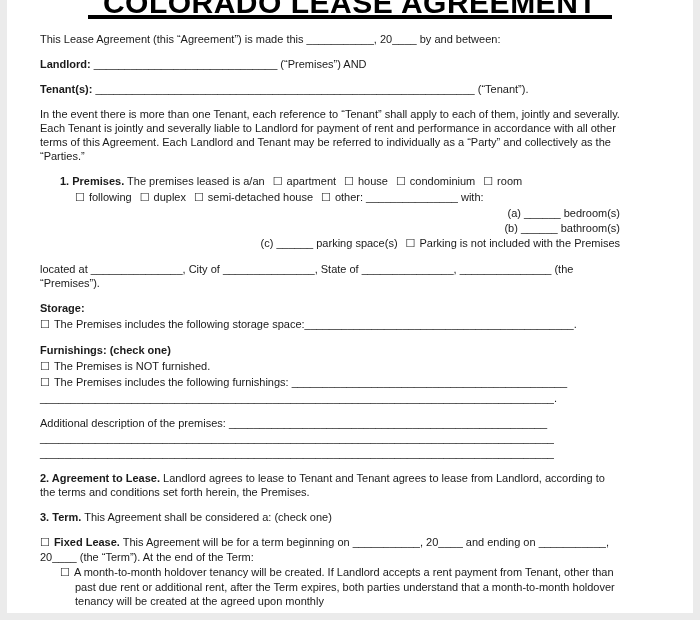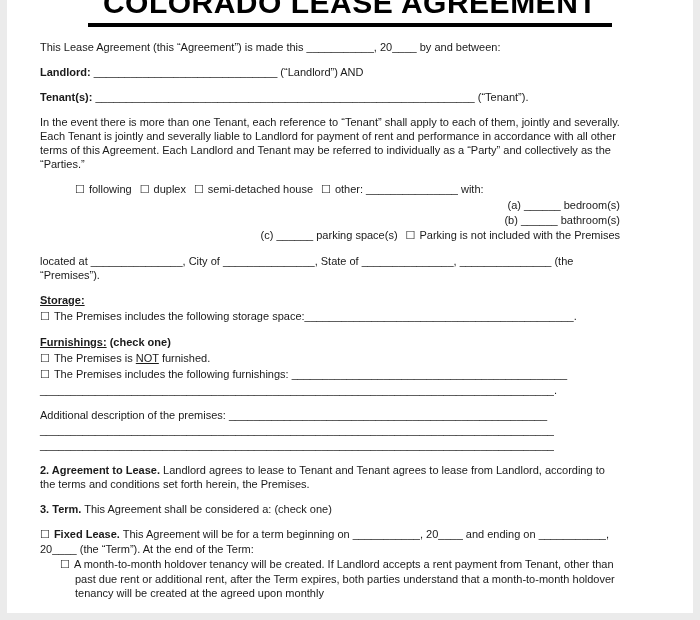--- a/index.html
+++ b/index.html
@@ -12,21 +12,21 @@
   .sheet {
     width: 700px;
     height: 620px;
     background: #fff;
     border-left: 7px solid #ebebeb;
     border-right: 7px solid #ebebeb;
     border-bottom: 7px solid #ebebeb;
     overflow: hidden;
   }
   
-  .title-clip { height: 22px; overflow: hidden; }
+  .title-clip { height: 14px; overflow: hidden; }
   .title {
     font-size: 30px;
     line-height: 30px;
     font-weight: 700;
     letter-spacing: 0.5px;
     text-align: center;
     white-space: nowrap;
     margin-top: -12px;
     color: #000;
   }
@@ -39,21 +39,21 @@
   .content {
     padding: 13px 73px 0 33px;
     font-size: 11px;
     line-height: 14px;
   }
   p { margin: 0 0 11px 0; }
   .tight  { margin-bottom: 2px; }
   .vtight { margin-bottom: 1px; }
   .nomb   { margin-bottom: 6px; }
   .b { font-weight: 700; }
-  .u { text-decoration: underline; }
+  .u { }
   .cb {
     font-family: "DejaVu Sans", "Liberation Sans", sans-serif;
     font-size: 11px;
   }
   .gapL { margin-left: 8px; }
   .gapR { margin-right: 4px; }
   .ind1 { padding-left: 20px; }
   .ind2 { padding-left: 35px; }
   .ind3 { padding-left: 40px; text-align: right; }
   .hold {
@@ -69,26 +69,27 @@
 
   <div class="title-clip">
     <div class="title">COLORADO LEASE AGREEMENT</div>
   </div>
   <div class="title-rule"></div>
 
   <div class="content">
 
     <p>This Lease Agreement (this “Agreement”) is made this ___________, 20____ by and between:</p>
 
-    <p><span class="b">Landlord:</span><span> ______________________________ (“Landlord”) AND</span></p>
+    <p><span class="b">Landlord:</span><span> ______________________________ (“Premises”) AND</span></p>
 
     <p><span class="b">Tenant(s):</span><span> ______________________________________________________________ (“Tenant”).</span></p>
 
     <p>In the event there is more than one Tenant, each reference to “Tenant” shall apply to each of them, jointly and severally. Each Tenant is jointly and severally liable to Landlord for payment of rent and performance in accordance with all other terms of this Agreement. Each Landlord and Tenant may be referred to individually as a “Party” and collectively as the “Parties.”</p>
 
+    <p class="ind1 vtight"><span class="b">1.</span> <span class="b">Premises.</span><span> The premises leased is a/an</span><span class="cb gapL gapR">☐</span><span>apartment</span><span class="cb gapL gapR">☐</span><span>house</span><span class="cb gapL gapR">☐</span><span>condominium</span><span class="cb gapL gapR">☐</span><span>room</span></p>
 
     <p class="ind2 vtight"><span class="cb gapR">☐</span><span>following</span><span class="cb gapL gapR">☐</span><span>duplex</span><span class="cb gapL gapR">☐</span><span>semi-detached house</span><span class="cb gapL gapR">☐</span><span>other:</span><span> _______________ </span><span>with:</span></p>
 
     <p class="ind3 vtight"><span>(a)</span><span> ______ </span><span>bedroom(s)</span></p>
 
     <p class="ind3 vtight"><span>(b)</span><span> ______ </span><span>bathroom(s)</span></p>
 
     <p class="ind3"><span>(c)</span><span> ______ </span><span>parking space(s)</span><span class="cb gapL gapR">☐</span><span>Parking is not included with the Premises</span></p>
 
     <p><span>located at </span><span>_______________</span><span>, City of </span><span>_______________</span><span>, State of </span><span>_______________</span><span>, </span><span>_______________</span><span> (the “Premises”).</span></p>

